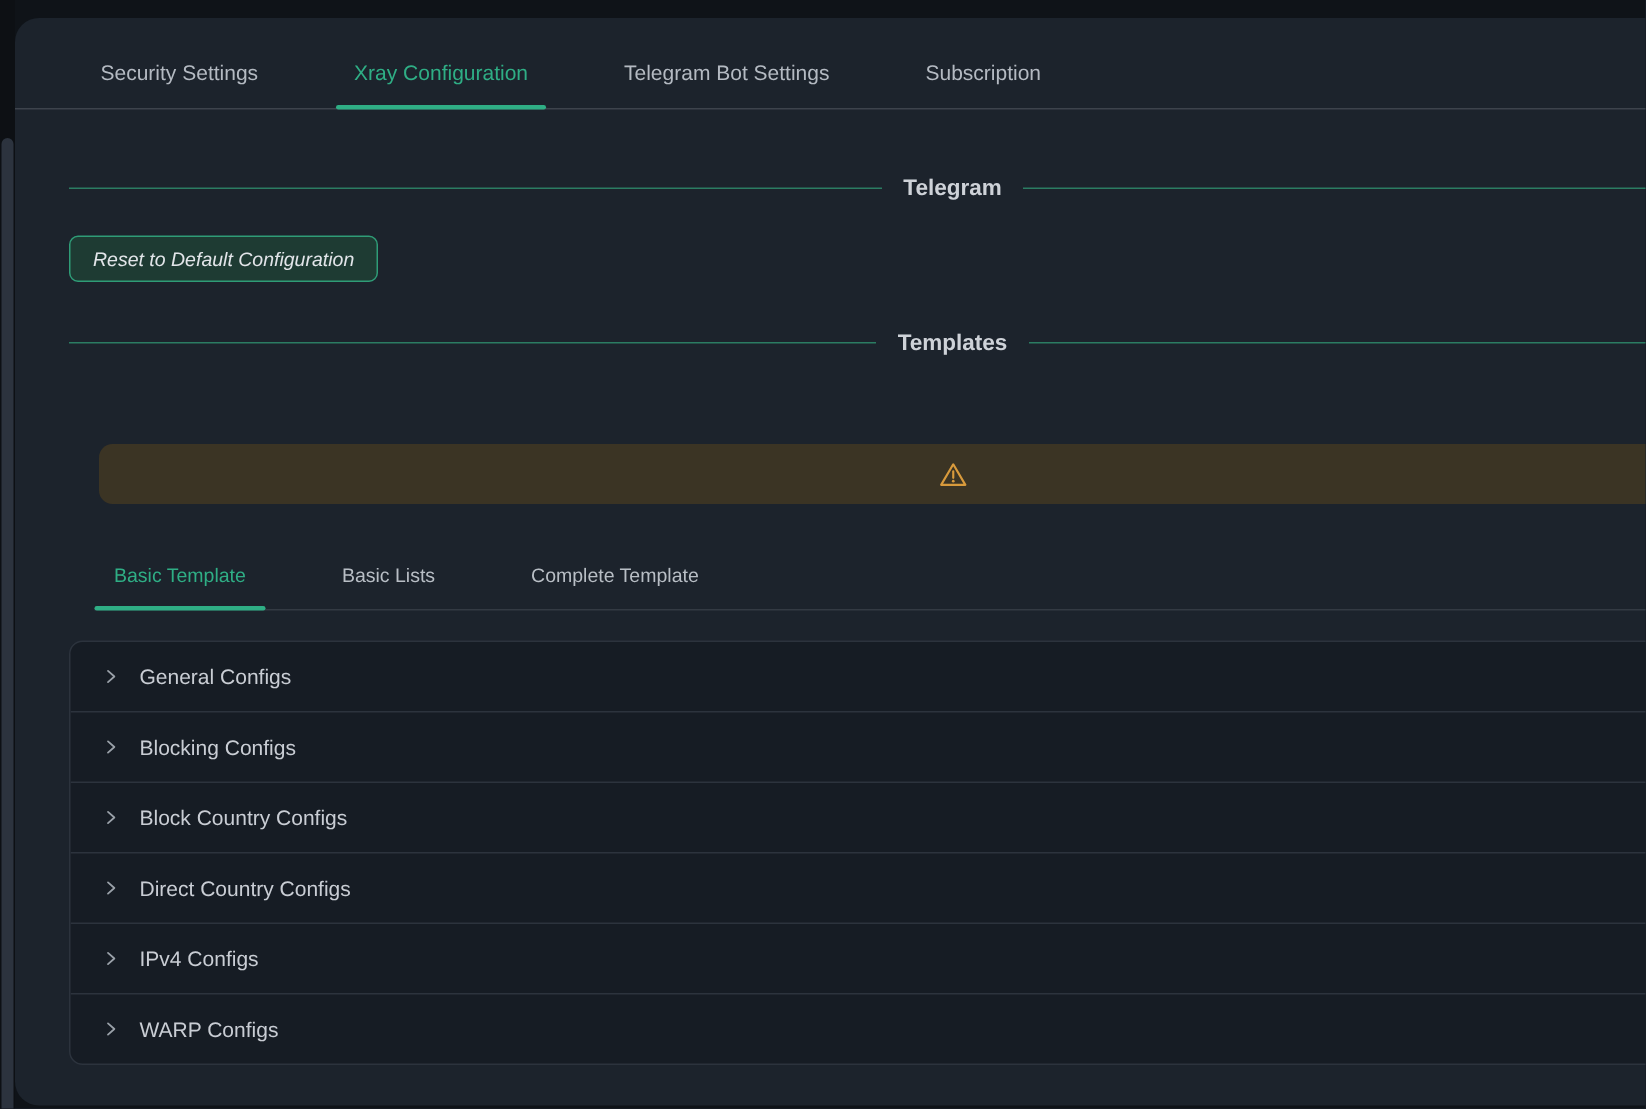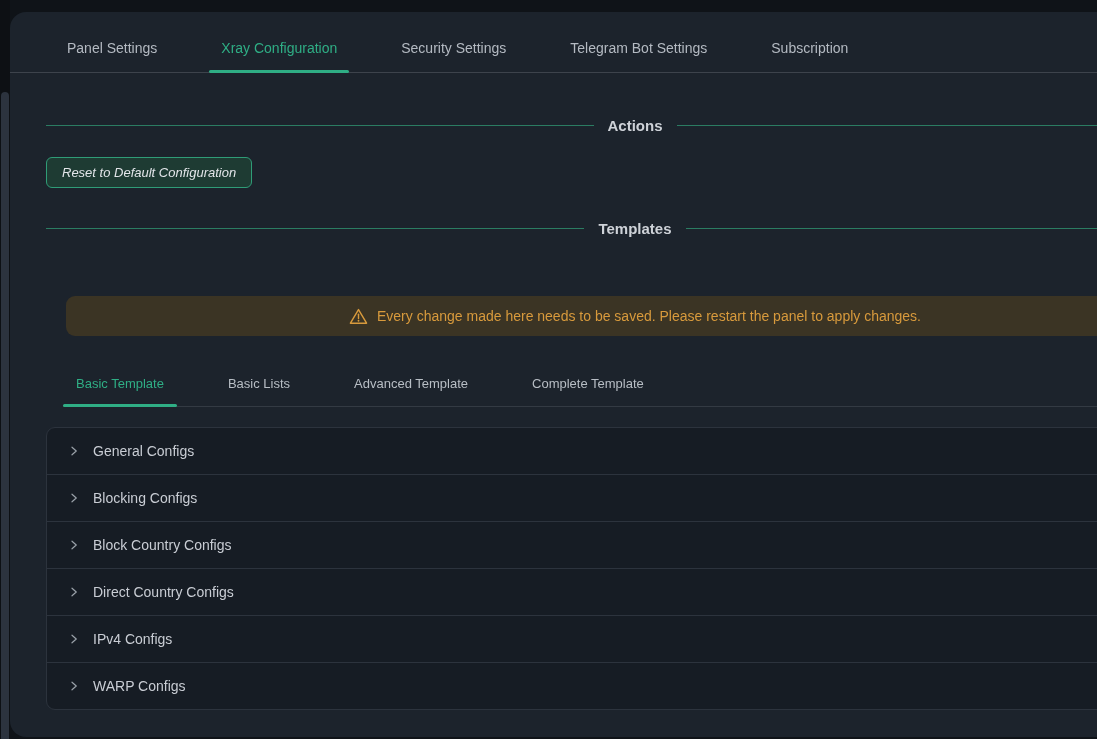--- a/index.html
+++ b/index.html
@@ -96,54 +96,51 @@
 </head>
 <body>
 
 <div class="scroll-track">
   <div class="scroll-thumb"></div>
 </div>
 
 <div class="card">
 
   <div class="tabbar">
-    <div class="tab">Panel Settings</div>
+    <div class="tab">Security Settings</div>
     <div class="tab active">Xray Configuration</div>
-    <div class="tab">Security Settings</div>
     <div class="tab">Telegram Bot Settings</div>
     <div class="tab">Subscription</div>
   </div>
 
   <div class="content">
 
     <div class="divider divider-actions">
-      <span class="divider-title">Actions</span>
+      <span class="divider-title">Telegram</span>
     </div>
 
     <div class="btn-row">
       <button class="reset-btn">Reset to Default Configuration</button>
     </div>
 
     <div class="divider divider-templates">
       <span class="divider-title">Templates</span>
     </div>
 
     <div class="warn-banner">
       <svg class="warn-icon" viewBox="0 0 24 24">
         <path d="M12 3.2 L22.2 20.5 H1.8 Z" fill="none" stroke="#d89a3c" stroke-width="1.8" stroke-linejoin="round"></path>
         <line x1="12" y1="9.2" x2="12" y2="14.6" stroke="#d89a3c" stroke-width="1.8" stroke-linecap="round"></line>
         <circle cx="12" cy="17.4" r="1.15" fill="#d89a3c"></circle>
       </svg>
-      <span>Every change made here needs to be saved. Please restart the panel to apply changes.</span>
     </div>
 
     <div class="subtabbar">
       <div class="subtab active">Basic Template</div>
       <div class="subtab">Basic Lists</div>
-      <div class="subtab">Advanced Template</div>
       <div class="subtab">Complete Template</div>
     </div>
 
     <div class="collapse">
 
       <div class="collapse-item">
         <div class="collapse-header">
           <svg class="chevron" viewBox="0 0 24 24">
               <polyline points="8,4.5 16.5,12 8,19.5" fill="none" stroke="#9aa1a9" stroke-width="2.4" stroke-linecap="round" stroke-linejoin="round"></polyline>
             </svg>

